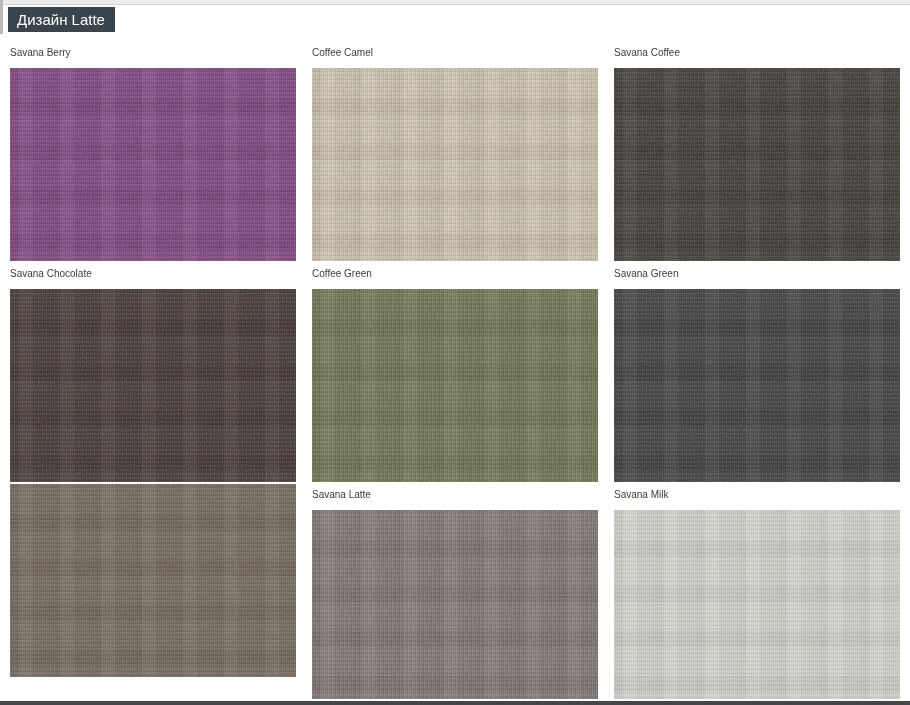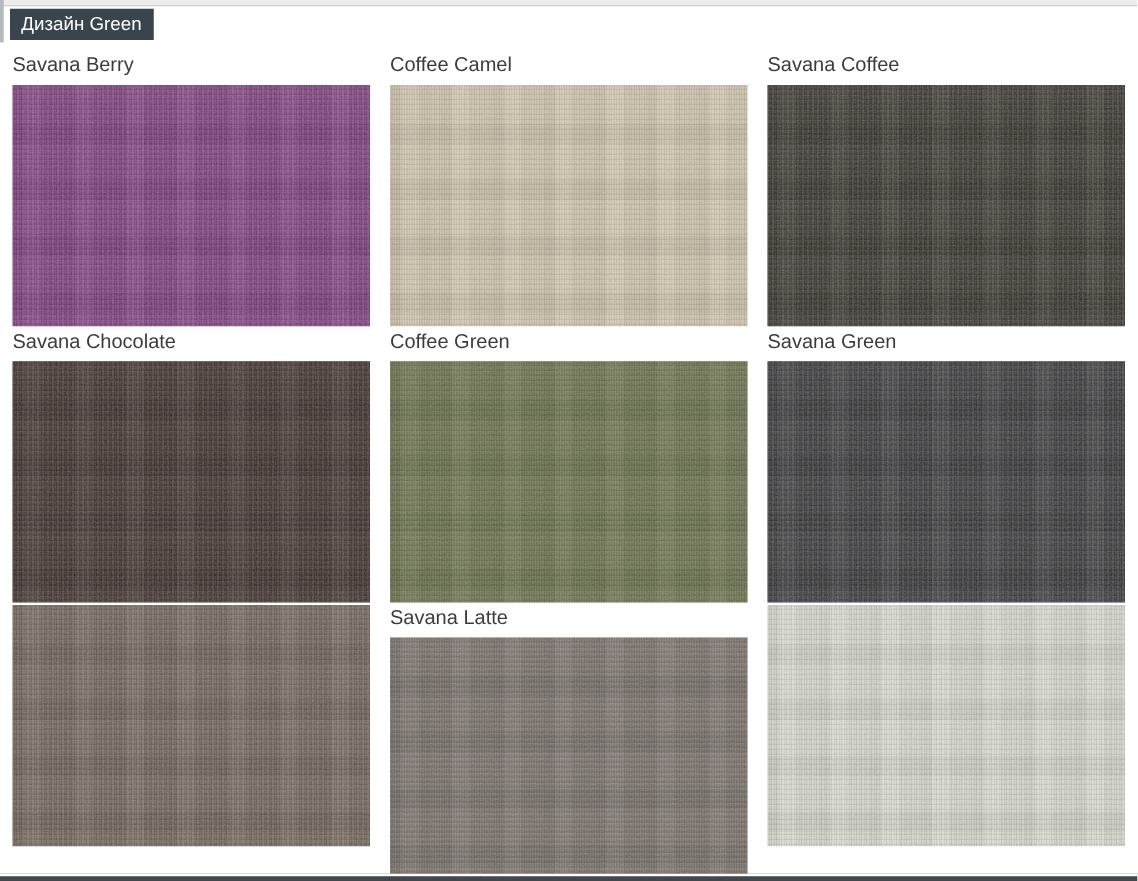--- a/index.html
+++ b/index.html
@@ -35,21 +35,21 @@
     width: 910px;
     display: grid;
     grid-template-columns: 286px 286px 286px;
     column-gap: 16px;
     row-gap: 2px;
   }
   .swatch-cell { width: 286px; }
   .swatch-label {
     height: 26px;
     padding-top: 2px;
-    font-size: 16px;
+    font-size: 10px;
     line-height: 17px;
     color: #3c3c3c;
   }
   .swatch {
     position: relative;
     width: 286px; height: 193px;
     overflow: hidden;
   }
   
   .swatch::before {
@@ -86,21 +86,21 @@
     background: #42474b;
     border-top: 2px solid #ffffff;
   }
 </style>
 </head>
 <body>
 
 <div class="top-bar"></div>
 <div class="left-notch"></div>
 
-<div class="header-tag">Дизайн Green</div>
+<div class="header-tag">Дизайн Latte</div>
 
 <div class="swatch-grid">
     <div class="swatch-cell">
       <div class="swatch-label">Savana Berry</div>
       <div class="swatch" style="background-color: rgb(125, 58, 126);">
         <svg class="grain">
           <filter id="grain0" x="0" y="0" width="100%" height="100%">
             <feTurbulence type="fractalNoise" baseFrequency="0.85" numOctaves="2" seed="7"></feTurbulence>
             <feColorMatrix type="saturate" values="0"></feColorMatrix>
           </filter>
@@ -185,20 +185,21 @@
         <svg class="grain">
           <filter id="grain7" x="0" y="0" width="100%" height="100%">
             <feTurbulence type="fractalNoise" baseFrequency="0.85" numOctaves="2" seed="14"></feTurbulence>
             <feColorMatrix type="saturate" values="0"></feColorMatrix>
           </filter>
           <rect x="0" y="0" width="100%" height="100%" filter="url(#grain7)"></rect>
         </svg>
       </div>
     </div>
     <div class="swatch-cell">
+      <div class="swatch-label">Savana Milk</div>
       <div class="swatch" style="background-color: rgb(220, 221, 210);">
         <svg class="grain">
           <filter id="grain8" x="0" y="0" width="100%" height="100%">
             <feTurbulence type="fractalNoise" baseFrequency="0.85" numOctaves="2" seed="15"></feTurbulence>
             <feColorMatrix type="saturate" values="0"></feColorMatrix>
           </filter>
           <rect x="0" y="0" width="100%" height="100%" filter="url(#grain8)"></rect>
         </svg>
       </div>
     </div>

